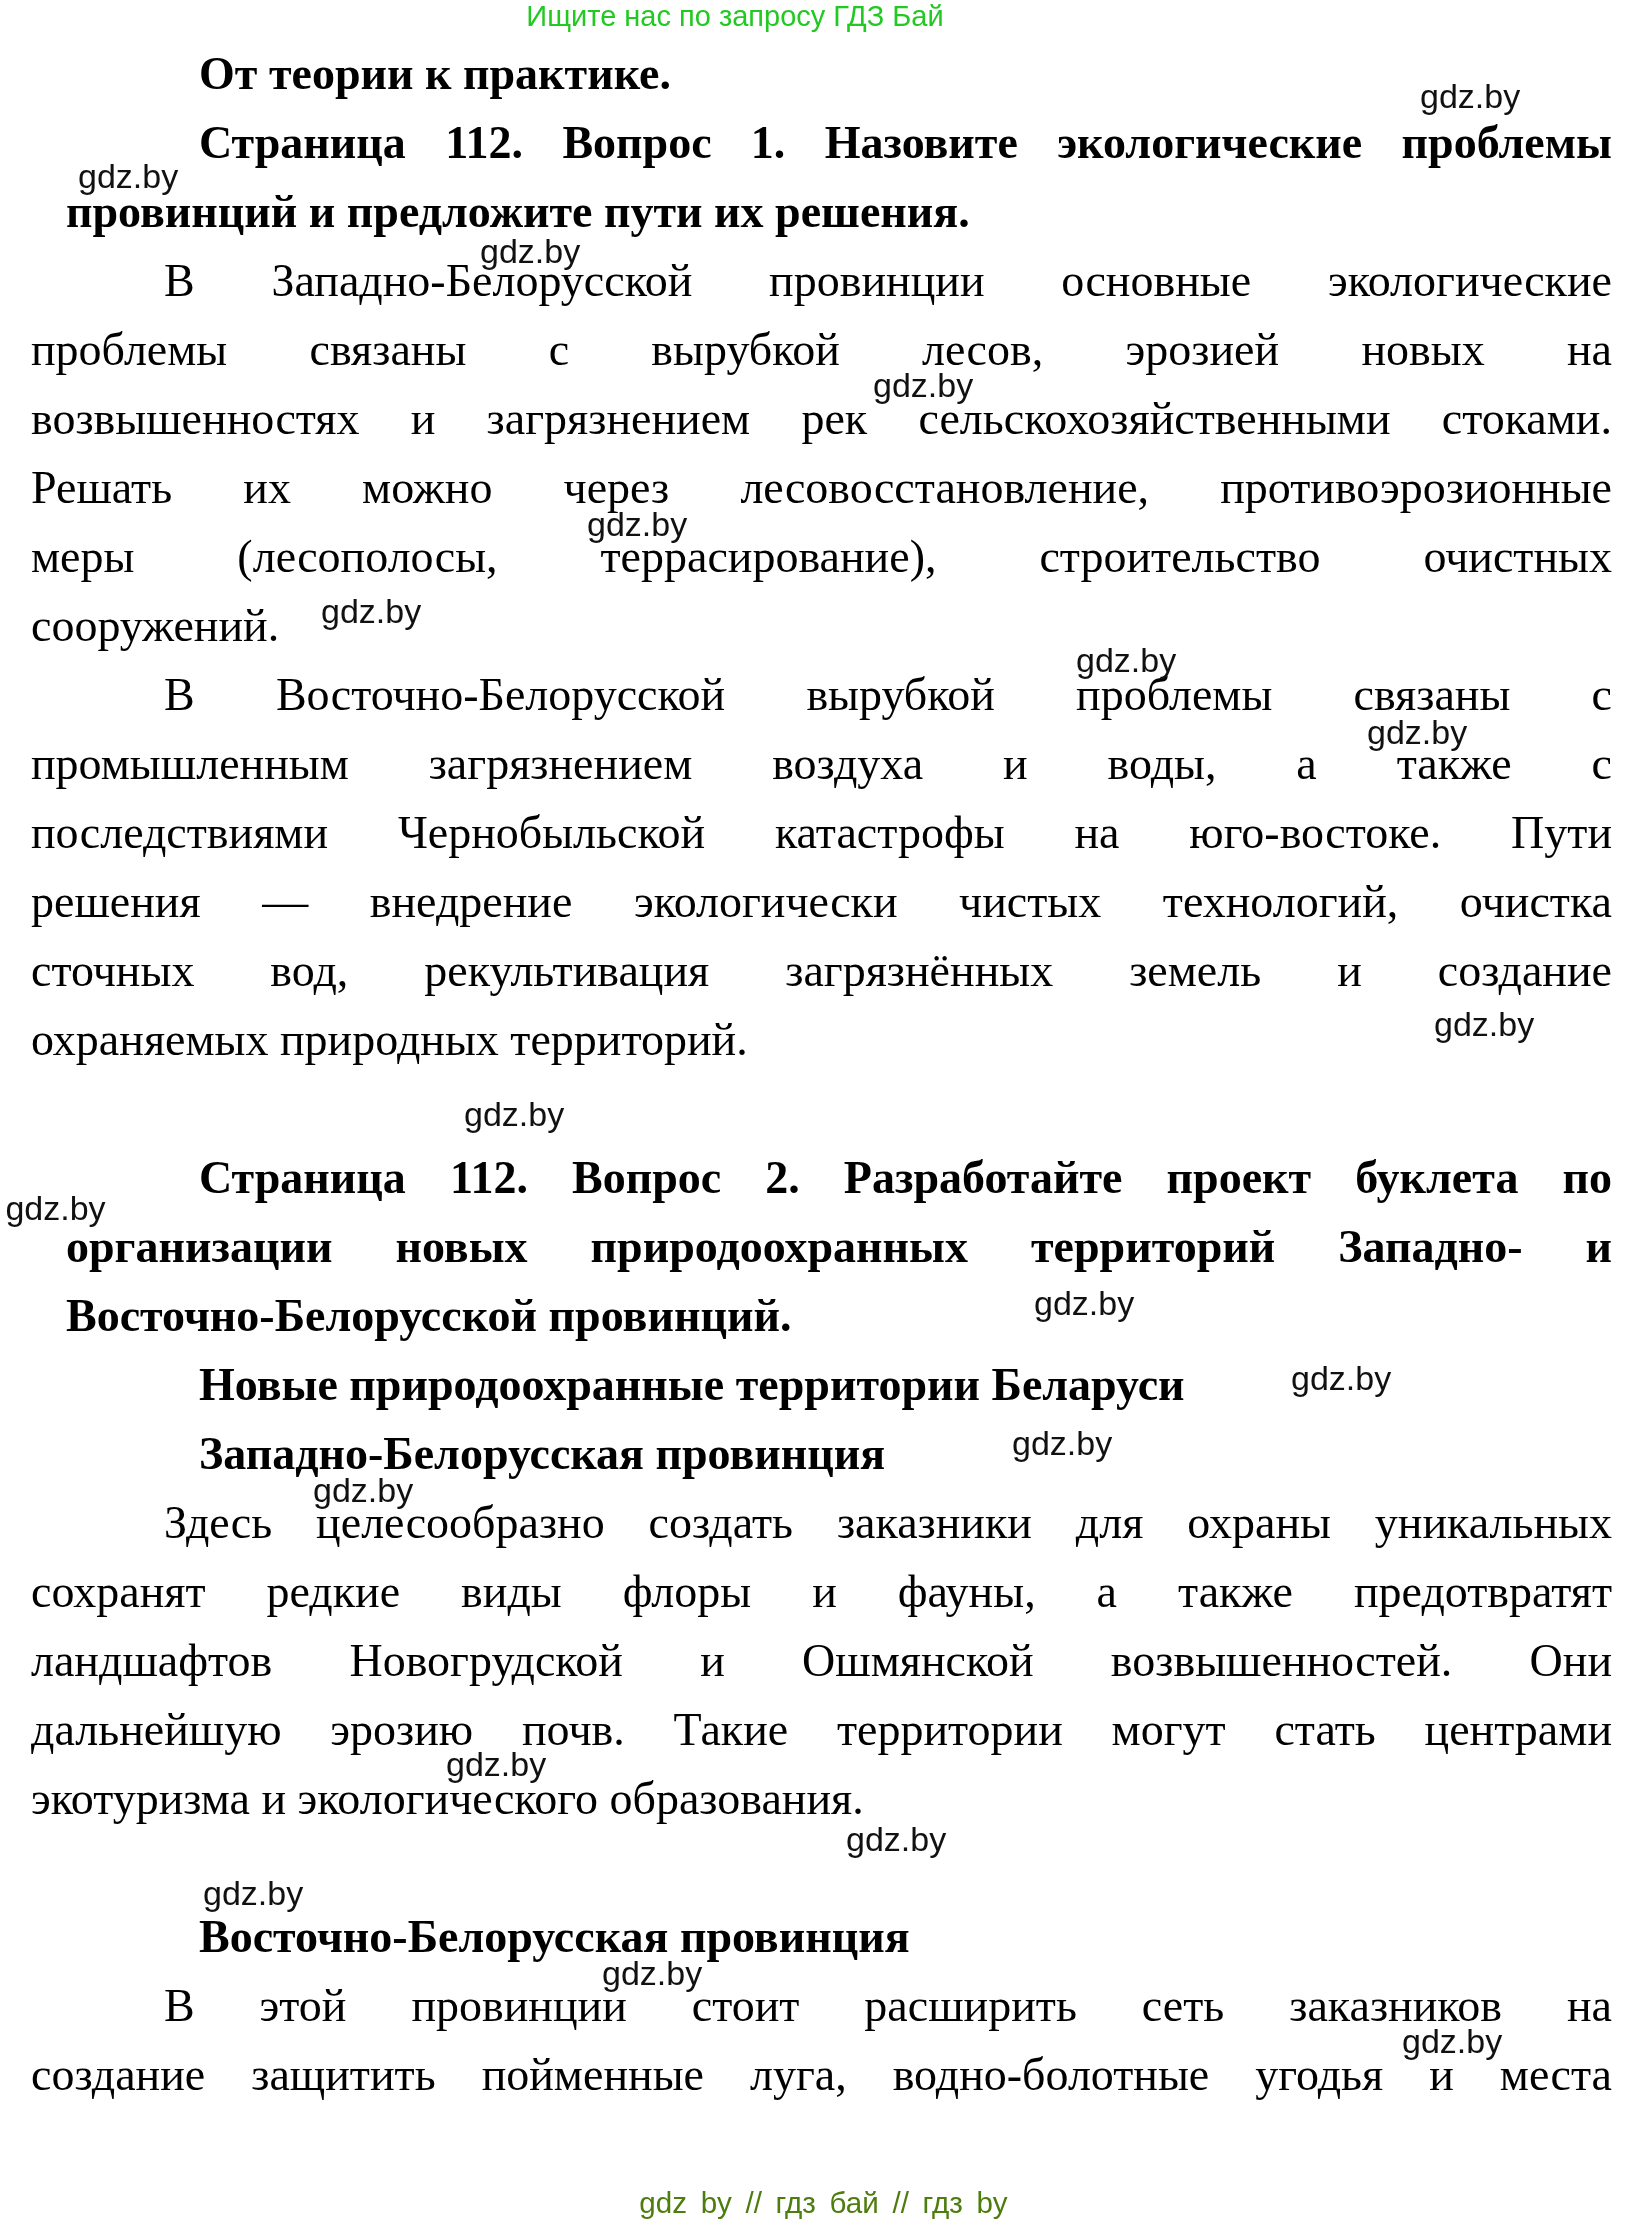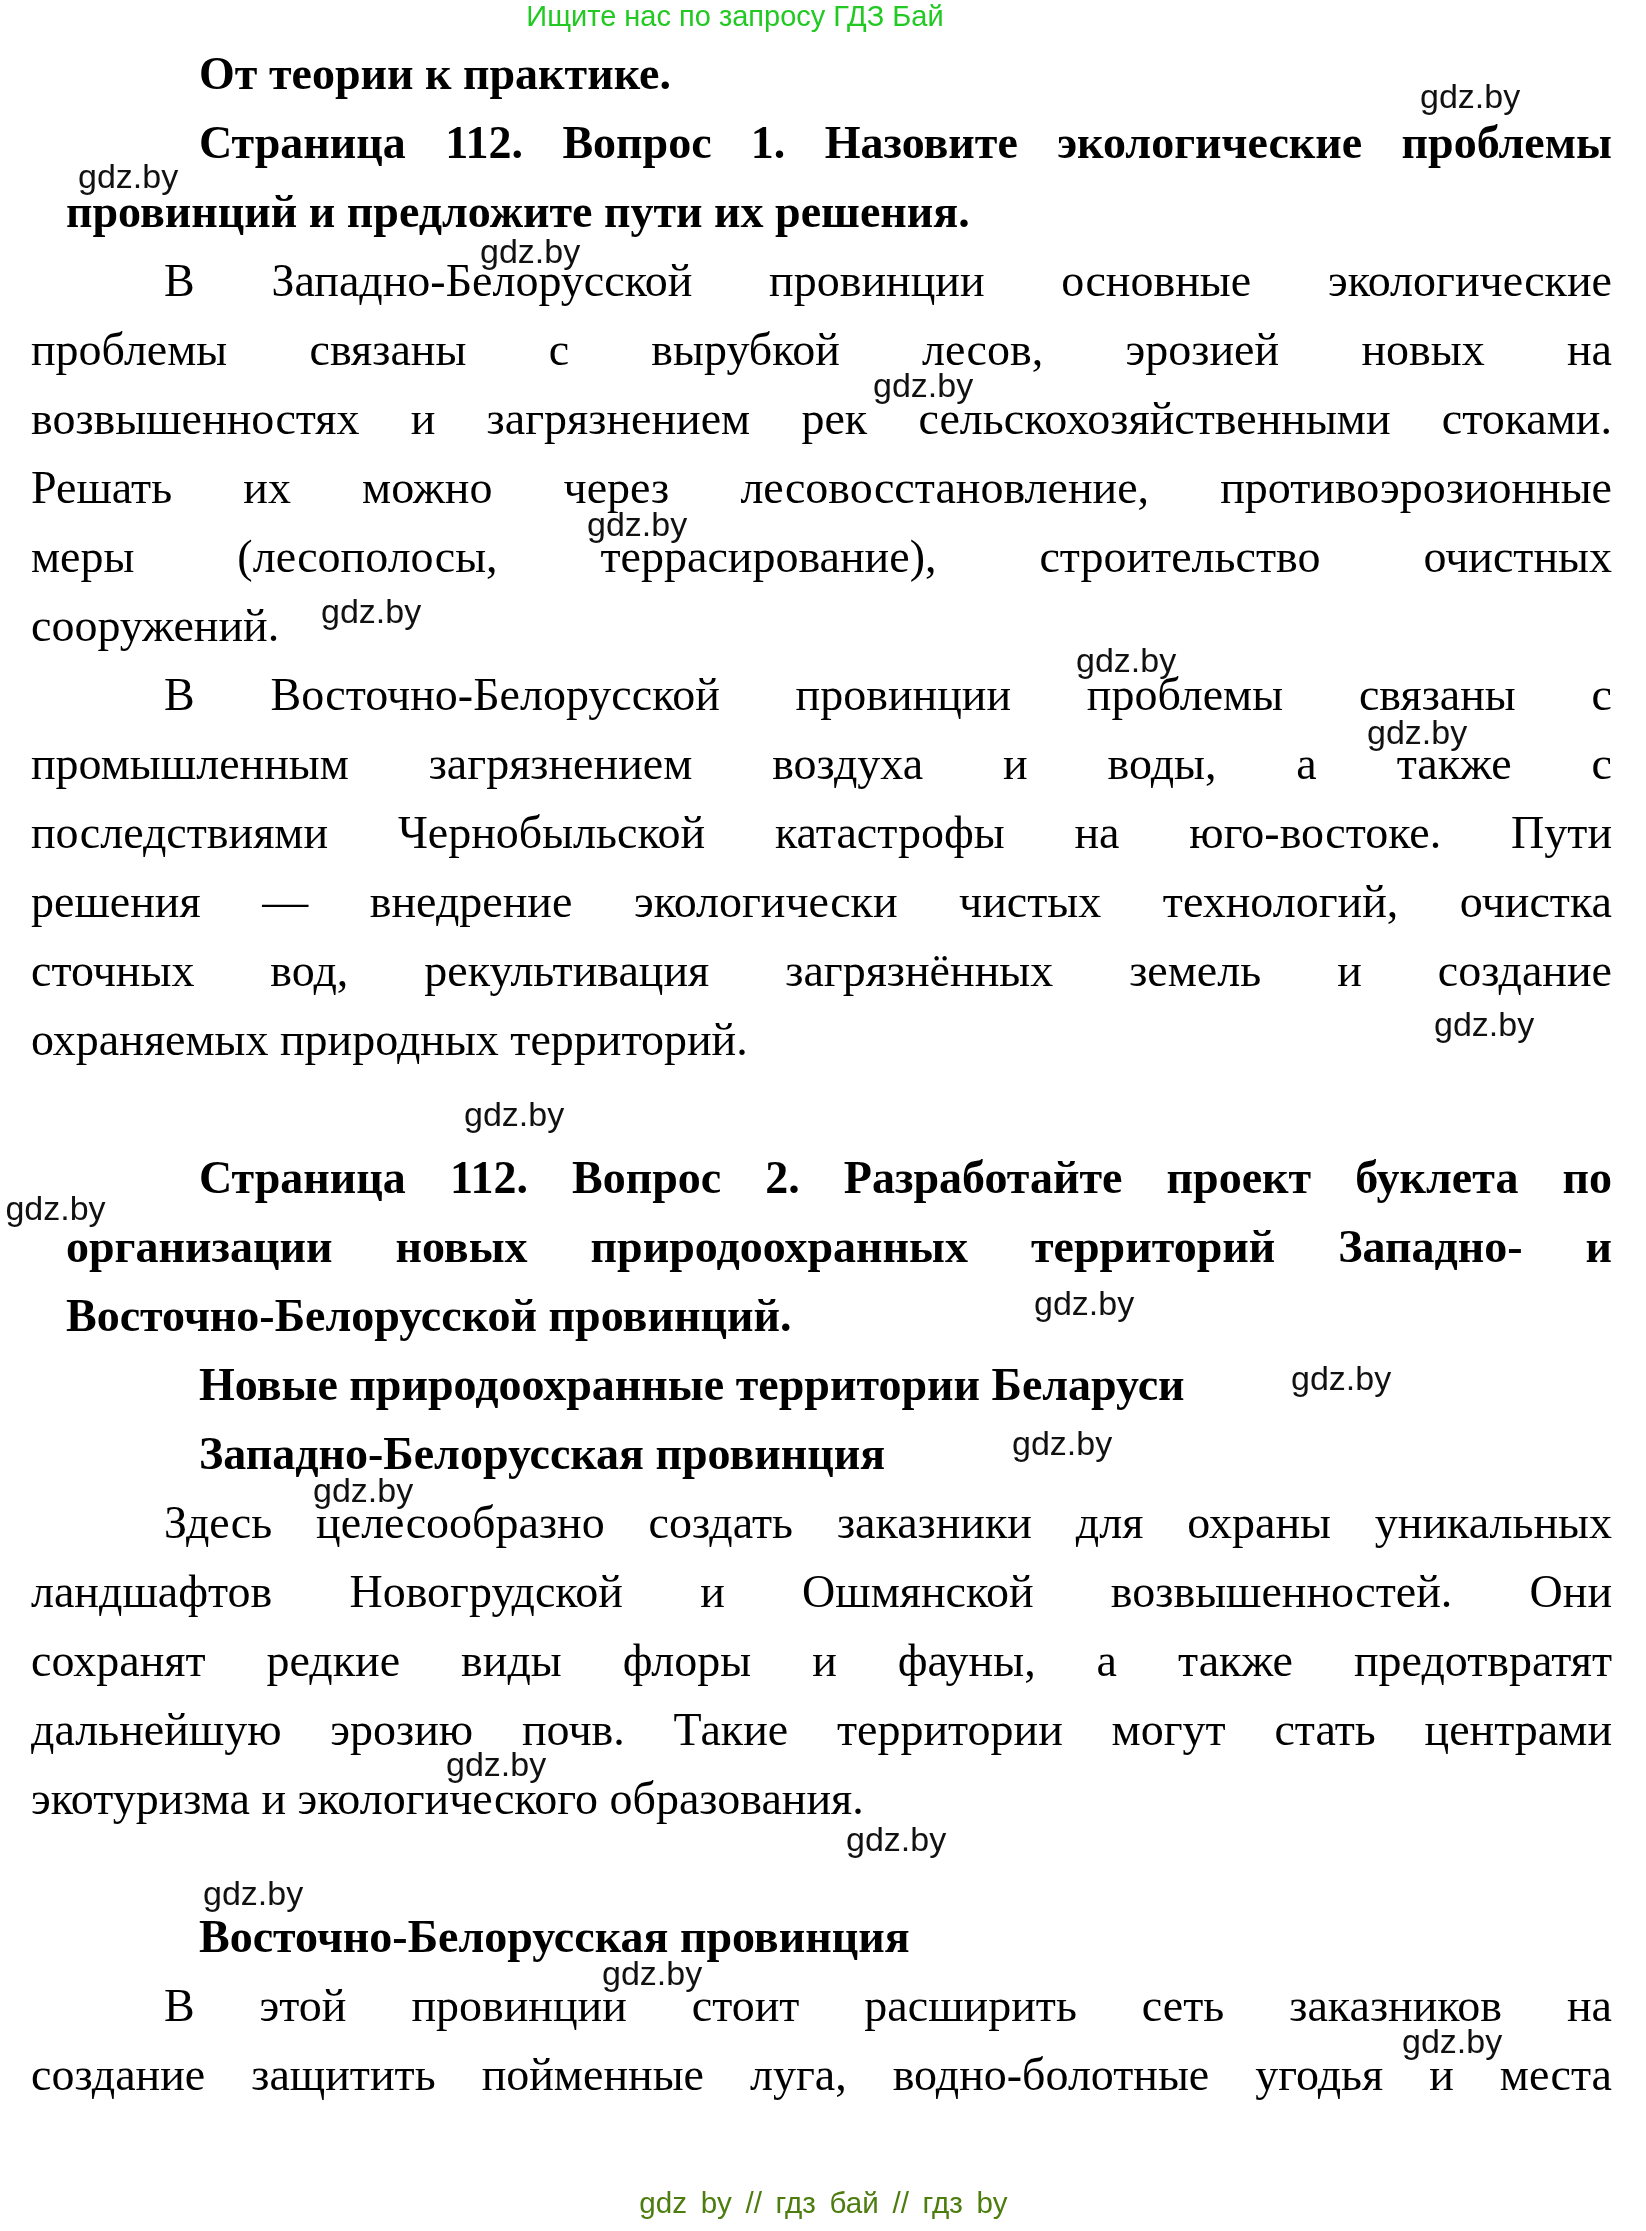--- a/index.html
+++ b/index.html
@@ -48,43 +48,43 @@
     <div>
       <span class="line ind j">В Западно-Белорусской провинции основные экологические</span>
       <span class="line j">проблемы связаны с вырубкой лесов, эрозией новых на</span>
       <span class="line j">возвышенностях и загрязнением рек сельскохозяйственными стоками.</span>
       <span class="line j">Решать их можно через лесовосстановление, противоэрозионные</span>
       <span class="line j">меры (лесополосы, террасирование), строительство очистных</span>
       <span class="line">сооружений.</span>
     </div>
 
     <div>
-      <span class="line ind j">В Восточно-Белорусской провинции проблемы связаны с</span>
+      <span class="line ind j">В Восточно-Белорусской вырубкой проблемы связаны с</span>
       <span class="line j">промышленным загрязнением воздуха и воды, а также с</span>
       <span class="line j">последствиями Чернобыльской катастрофы на юго-востоке. Пути</span>
       <span class="line j">решения — внедрение экологически чистых технологий, очистка</span>
       <span class="line j">сточных вод, рекультивация загрязнённых земель и создание</span>
       <span class="line">охраняемых природных территорий.</span>
     </div>
 
     <div class="gap"></div>
 
     <div>
       <span class="line b ind j">Страница 112. Вопрос 2. Разработайте проект буклета по</span>
       <span class="line b j">организации новых природоохранных территорий Западно- и</span>
       <span class="line b">Восточно-Белорусской провинций.</span>
     </div>
 
     <span class="line b ind">Новые природоохранные территории Беларуси</span>
 
     <span class="line b ind">Западно-Белорусская провинция</span>
     <div>
       <span class="line ind j">Здесь целесообразно создать заказники для охраны уникальных</span>
+      <span class="line j">сохранят редкие виды флоры и фауны, а также предотвратят</span>
       <span class="line j">ландшафтов Новогрудской и Ошмянской возвышенностей. Они</span>
-      <span class="line j">сохранят редкие виды флоры и фауны, а также предотвратят</span>
       <span class="line j">дальнейшую эрозию почв. Такие территории могут стать центрами</span>
       <span class="line">экотуризма и экологического образования.</span>
     </div>
 
     <div class="gap"></div>
 
     <span class="line b ind">Восточно-Белорусская провинция</span>
     <div>
       <span class="line ind j">В этой провинции стоит расширить сеть заказников на</span>
       <span class="line j">создание защитить пойменные луга, водно-болотные угодья и места</span>

